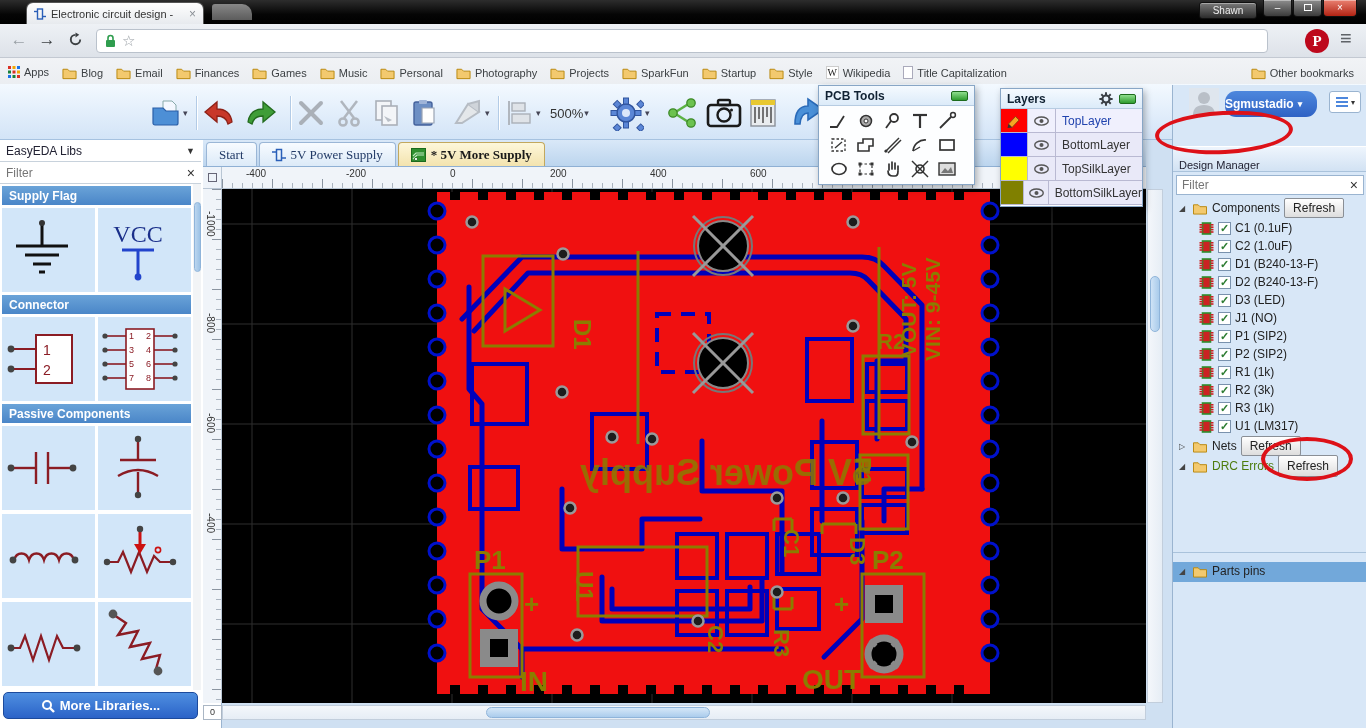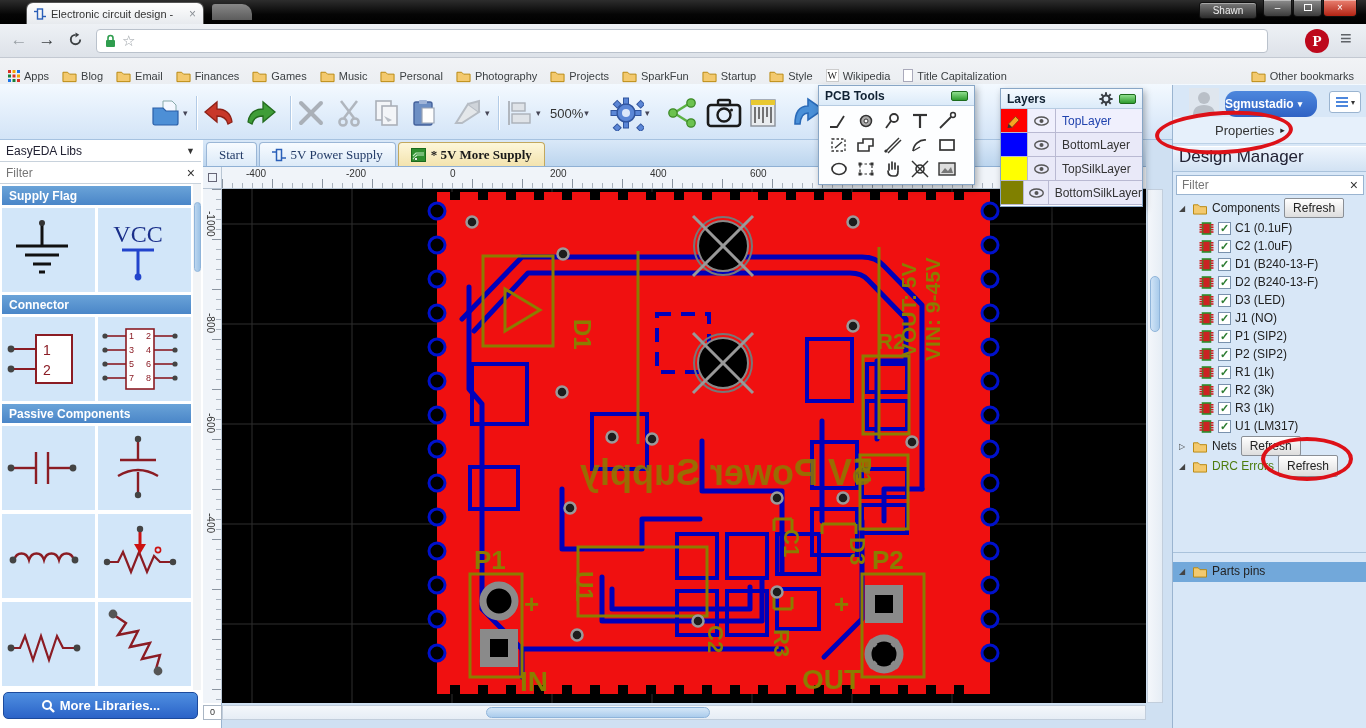--- a/index.html
+++ b/index.html
@@ -21,21 +21,21 @@
 
 #chromebar{position:absolute;left:0;top:24px;width:1366px;height:34px;background:linear-gradient(#eef1f5,#dde2e9);border-bottom:1px solid #c3c9d2}
 .navbtn{position:absolute;top:3px;width:26px;height:26px;font-size:17px;text-align:center;line-height:26px;color:#3c4043}
 .navbtn.dis{color:#9aa0a6}
 .addr{position:absolute;left:96px;top:5px;width:1172px;height:24px;background:#fff;border:1px solid #bac2cc;border-radius:4px;display:flex;align-items:center;padding:0 8px;gap:6px}
 .addr .url{font-size:13px;color:#3a3a3a;flex:1;white-space:nowrap;overflow:hidden}
 .addr .star{color:#9aa0a6;font-size:15px}
 .pin-btn{position:absolute;left:1305px;top:5px;width:24px;height:24px;border-radius:50%;background:#bd081c;color:#fff;font-family:"Liberation Serif",serif;font-weight:bold;font-size:15px;text-align:center;line-height:24px}
 .menu-btn{position:absolute;left:1340px;top:3px;font-size:20px;color:#5f6368}
 
-#bmbar{position:absolute;left:0;top:58px;width:1366px;height:36px;background:linear-gradient(#f1f3f6,#e9ecf0);border-bottom:1px solid #cfd4db;display:flex;align-items:center;padding:0 8px;font-size:11px;color:#3c4043}
+#bmbar{position:absolute;left:0;top:58px;width:1366px;height:36px;background:linear-gradient(#f1f3f6,#e9ecf0);border-bottom:1px solid #cfd4db;display:flex;align-items:flex-start;padding:8px 8px;font-size:11px;color:#3c4043}
 .bm{display:inline-flex;align-items:center;gap:4px;margin-right:13px;white-space:nowrap}
 .wiki-w{display:inline-block;width:13px;height:13px;background:#fff;border:1px solid #ccc;font-family:"Liberation Serif",serif;font-size:10px;text-align:center;line-height:12px;color:#222}
 .page-ico{display:inline-block;width:10px;height:13px;background:#fff;border:1px solid #aab}
 .bm-spacer{flex:1}
 
 #edatoolbar{position:absolute;left:0;top:84px;width:1366px;height:56px;background:linear-gradient(#f3f9ff,#d3e4f7);border-bottom:1px solid #a6c2e0}
 .logo{position:absolute;left:6px;top:93px;width:132px;height:38px;border:2px solid #9cc0e4;border-radius:19px;background:#f6fbff;color:#5b9bd5;font-weight:bold;font-size:21px;display:flex;align-items:center;justify-content:center;gap:4px;letter-spacing:-.5px}
 .plug{width:11px;height:19px;background:#7fb2e0;border-radius:4px 4px 2px 2px;position:relative}
 .tbi{position:absolute;top:94px;height:38px;display:flex;align-items:center;justify-content:center}
 .caret{font-size:9px;color:#445;margin-left:1px}
@@ -87,21 +87,21 @@
 .lrow.active{background:#f0f0fd}
 
 #preview{position:absolute;left:208px;top:540px;width:140px;height:158px;background:#fdfefd;border:1px solid #7fa8cf;box-shadow:2px 2px 6px rgba(0,0,0,.25);z-index:40}
 #preview .pal-head{font-weight:normal;font-size:12px;color:#334;gap:6px}
 .rsz{position:absolute;right:2px;bottom:2px;width:9px;height:9px;border-right:2px solid #aab;border-bottom:2px solid #aab;transform:skew(-45deg) rotate(0deg);opacity:.7}
 
 #rpanel{position:absolute;left:1172px;top:85px;width:194px;height:643px;background:#d8e7f7;border-left:1px solid #9ab4d0;font-size:12px;color:#222}
 .userpill{position:absolute;left:52px;top:6px;width:92px;height:26px;border-radius:11px;background:linear-gradient(#4d87dd,#2f62c4);color:#fff;font-weight:bold;font-size:12px;display:flex;align-items:center;justify-content:flex-start;gap:4px}
 .panelbtn{position:absolute;left:156px;top:6px;width:32px;height:22px;background:#fff;border:1px solid #9ab4d0;border-radius:3px;display:flex;align-items:center;justify-content:center;gap:2px}
 .props{position:absolute;left:0;top:32px;width:194px;height:27px;background:#e6f0fb;border-bottom:1px solid #bcd1e6;display:flex;align-items:center;padding-left:42px;gap:6px;font-size:13px;color:#333}
-.dmgr{position:absolute;left:0;top:61px;width:194px;height:26px;background:linear-gradient(#eef5fd,#d2e2f3);border-top:1px solid #fff;border-bottom:1px solid #a9c2db;display:flex;align-items:flex-start;padding-left:6px;font-size:17px;color:#223}
+.dmgr{position:absolute;left:0;top:61px;width:194px;height:26px;background:linear-gradient(#eef5fd,#d2e2f3);border-top:1px solid #fff;border-bottom:1px solid #a9c2db;display:flex;align-items:flex-end;padding-left:6px;font-size:11px;color:#223}
 .rfilter{position:absolute;left:3px;top:90px;width:188px;height:20px;background:#fff;border:1px solid #9ab4d0;display:flex;align-items:center;padding:0 5px}
 .rfilter input{flex:1;border:none;outline:none;font-size:12px;color:#333;font-family:inherit}
 .tree{position:absolute;left:0;top:112px;width:194px;height:531px}
 .trow{position:absolute;display:flex;align-items:center;gap:4px;height:18px;font-size:12px}
 .exp{font-size:8px;color:#444;width:9px}
 .refresh{height:20px;padding:0 8px;background:linear-gradient(#fff,#ddd);border:1px solid #8a8f96;border-radius:2px;font-size:12px;color:#222;display:inline-flex;align-items:center}
 .cbx{width:13px;height:13px;background:#fff;border:1px solid #7a92ad;font-size:11px;line-height:11px;text-align:center;color:#2e7d32;font-weight:bold}
 .drcrow{position:absolute;left:0;top:365px;width:194px;height:20px;background:#72a8da}
 .sep{position:absolute;left:0;top:460px;width:194px;border-top:1px solid #a9c2db}
 
@@ -1024,24 +1024,20 @@
     <div class="panelbtn">
         <svg width="14" height="12" viewBox="0 0 14 12">
           <g stroke="#4d87dd" stroke-width="2">
             <line x1="1" y1="2" x2="13" y2="2"></line>
             <line x1="1" y1="6" x2="13" y2="6"></line>
             <line x1="1" y1="10" x2="13" y2="10"></line>
           </g>
         </svg>
         <span style="font-size:8px;color:#333">▾</span>
       </div>
-    <div class="props">
-        <span>Properties</span>
-        <span style="font-size:9px;color:#222">▸</span>
-      </div>
     <div class="dmgr">
         <span>Design Manager</span>
       </div>
     <div class="rfilter">
       <input placeholder="Filter" style="">
       <span style="font-size:14px;color:#333">×</span>
     </div>
     <div class="tree">
       <div class="trow" style="left:6px;top:2px">
         <span class="exp">◢</span>

